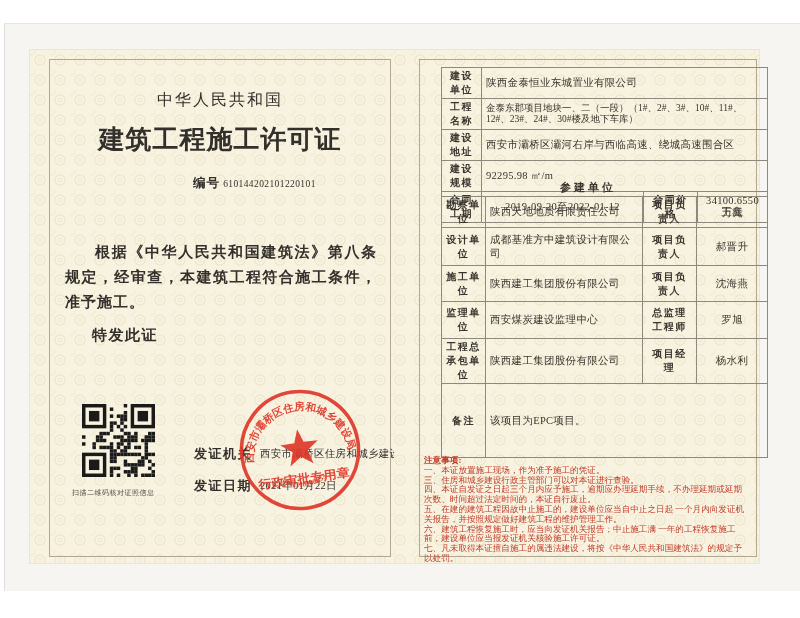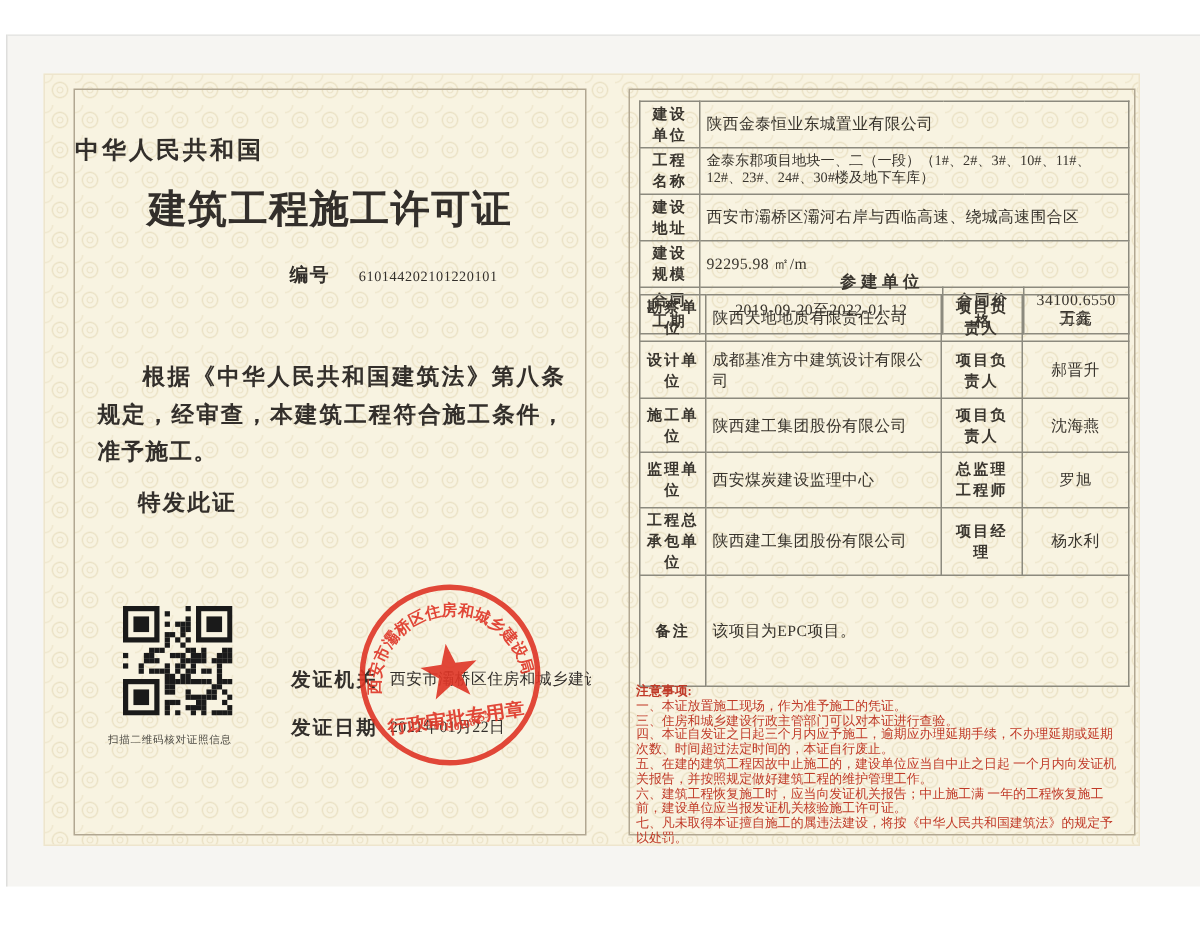--- a/index.html
+++ b/index.html
@@ -19,47 +19,47 @@
       radial-gradient(circle at 10px 10px, rgba(206,188,138,0) 1.2px, rgba(206,188,138,.28) 1.9px, rgba(206,188,138,0) 2.7px),
       radial-gradient(circle at 0px 0px, rgba(206,188,138,0) 4.2px, rgba(206,188,138,.22) 5px, rgba(206,188,138,0) 6px);
     background-size:20px 20px,20px 20px,20px 20px;
     border:1px solid #eee5cd;
   }
   .panel{position:absolute;top:9px;height:496px;border:1px solid #b1a792;}
   .panel.left{left:19px;width:340px;}
   .panel.right{left:389px;width:336px;}
 
   
-  .country{position:absolute;top:30px;left:0;width:100%;text-align:left;
-    font-size:16px;font-weight:bold;letter-spacing:2px;}
+  .country{position:absolute;top:30px;left:0;width:100%;text-align:center;
+    font-size:16px;font-weight:normal;letter-spacing:2px;}
   .cert-title{position:absolute;top:62px;left:0;width:100%;text-align:center;
     font-size:26px;font-weight:bold;letter-spacing:1px;}
   .number-line{position:absolute;top:115px;left:143px;font-size:12.5px;white-space:nowrap;}
   .number-label{font-weight:bold;letter-spacing:1px;}
-  .number-value{font-size:9.5px;margin-left:16px;letter-spacing:.4px;}
+  .number-value{font-size:9.5px;margin-left:0;letter-spacing:.4px;}
   .body-par{position:absolute;top:180px;left:15px;width:312px;
     font-size:15px;font-weight:bold;line-height:25px;letter-spacing:1px;text-indent:2em;text-align:justify;}
   .issue-statement{position:absolute;top:266px;left:42px;font-size:15px;font-weight:bold;letter-spacing:1.5px;}
   .qr{position:absolute;left:32px;top:344px;width:73px;height:73px;}
   .qr svg{display:block;}
   .qr-caption{position:absolute;left:22px;top:428px;width:93px;text-align:left;
     font-size:7px;color:#4c4a43;letter-spacing:.5px;}
   .field-line{position:absolute;left:144px;white-space:nowrap;}
   .field-line.issuer{top:384px;}
   .field-line.idate{top:416px;}
   .field-label{font-size:13px;font-weight:bold;letter-spacing:1.5px;vertical-align:middle;}
   .field-value{font-size:10.5px;letter-spacing:.3px;margin-left:4px;vertical-align:middle;}
   .field-value.clip{display:inline-block;max-width:134px;overflow:hidden;white-space:nowrap;}
 
   .seal{position:absolute;left:188px;top:328px;width:124px;height:124px;
     transform:rotate(-8deg);opacity:.9;z-index:5;pointer-events:none;}
   .seal text{fill:#df3526;font-weight:bold;font-family:"Liberation Serif","DejaVu Serif",serif;}
 
   
-  table.cert{border-collapse:collapse;table-layout:fixed;position:absolute;left:6px;
+  table.cert{border-collapse:collapse;table-layout:fixed;position:absolute;left:21px;
     width:326px;border-radius:25px;}
   table.t1{top:7px;}
   table.t2{top:136px;}
   table.cert td{border:1px solid #8c8a7e;padding:1px 4px;overflow:hidden;}
   td.lab{font-size:10px;font-weight:bold;letter-spacing:1.5px;text-align:center;color:#3a362f;}
   td.val{font-size:10.5px;letter-spacing:.3px;color:#38342d;}
   td.val.small{font-size:9.5px;line-height:11px;letter-spacing:0;}
   td.ctr{text-align:center;}
   .section-title{position:absolute;top:120px;left:0;width:100%;text-align:center;
     font-size:11px;font-weight:bold;letter-spacing:3px;color:#3a362f;}

